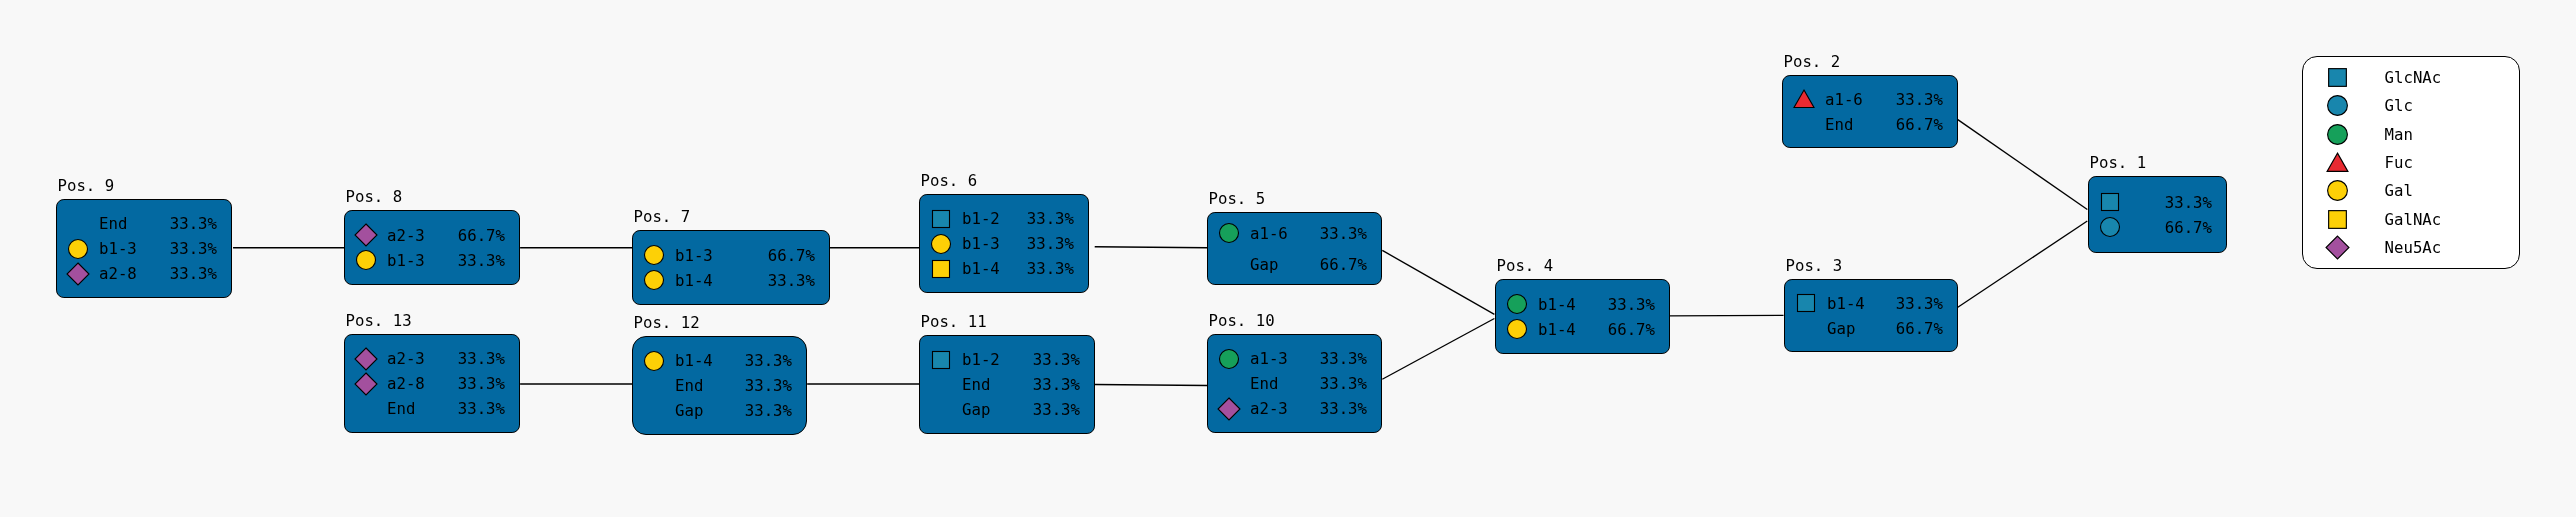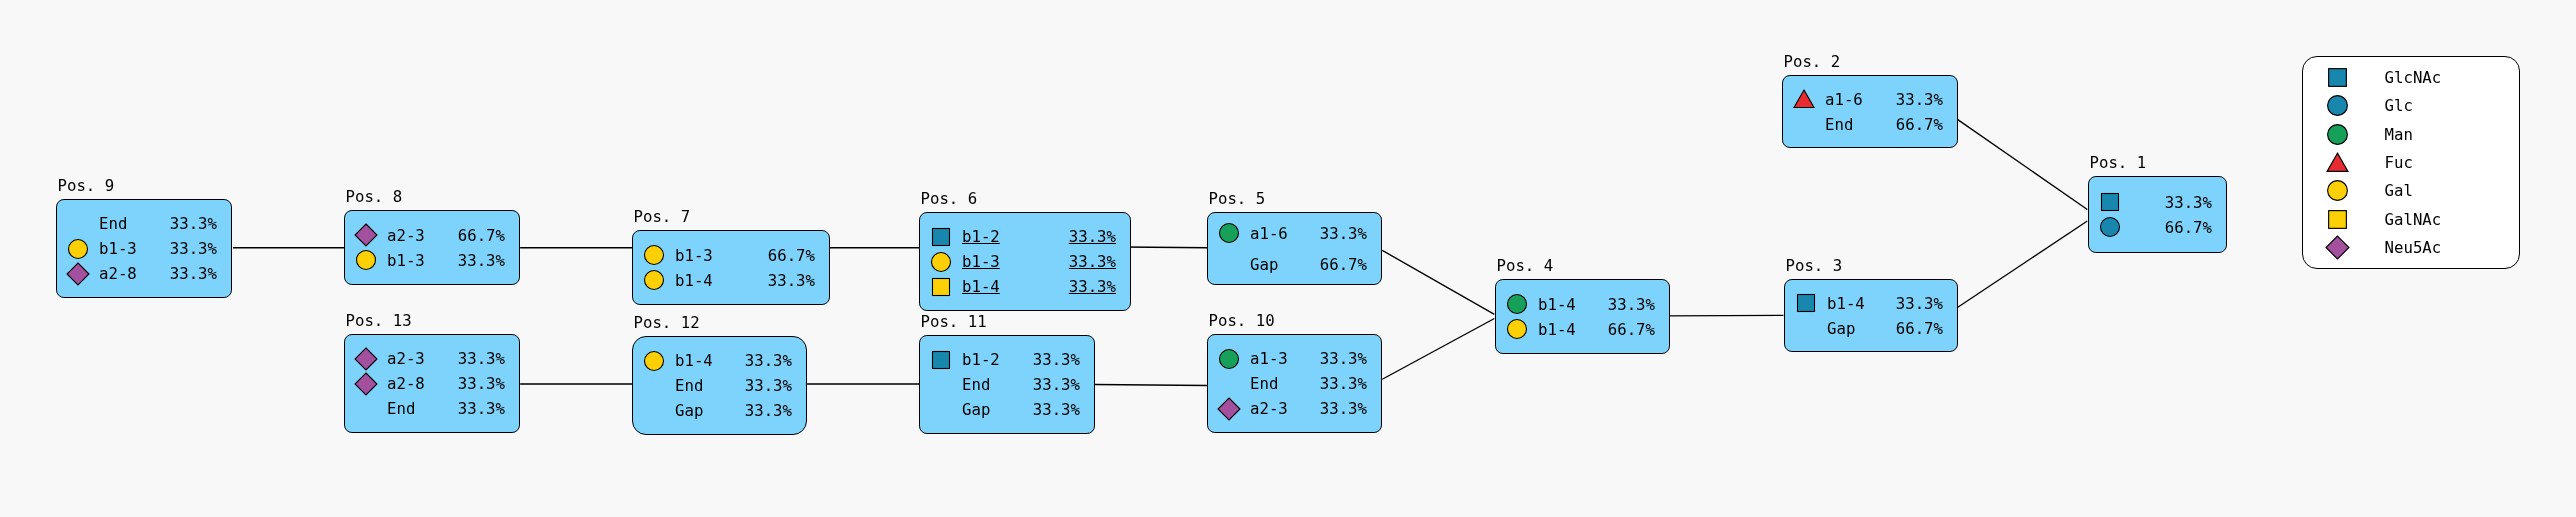--- a/index.html
+++ b/index.html
@@ -19,21 +19,21 @@
   #edge-layer {
     position: absolute;
     left: 0;
     top: 0;
     width: 2576px;
     height: 517px;
   }
   .node {
     position: absolute;
     box-sizing: border-box;
-    background: #7dd3fc;
+    background: #0369a1;
     border: 1.6px solid #000;
     border-radius: 7.9px;
     display: flex;
     flex-direction: column;
     justify-content: center;
   }
   .node-title {
     position: absolute;
     left: 0.5px;
     top: -23.6px;
@@ -223,21 +223,21 @@
     <span class="icon-cell"></span>
     <span class="label-cell">End</span>
     <span class="pct-cell">33.3%</span>
   </div>
       <div class="node-row">
     <span class="icon-cell"></span>
     <span class="label-cell">Gap</span>
     <span class="pct-cell">33.3%</span>
   </div>
     </div>
-    <div class="node" style="left: 919px; top: 212px; width: 212px; height: 99px; text-decoration: underline;">
+    <div class="node" style="left: 919px; top: 194px; width: 170px; height: 99px;">
     <div class="node-title">Pos. 6</div>
   <div class="node-row">
     <span class="icon-cell">
           <svg viewBox="0 0 48 48" width="24" height="24" class="glyph-icon">
             <rect x="7" y="7" width="34" height="34" fill="#1886ad" stroke="#000000" stroke-width="2.2"></rect>
           </svg>
         </span>
     <span class="label-cell">b1-2</span>
     <span class="pct-cell">33.3%</span>
   </div>

